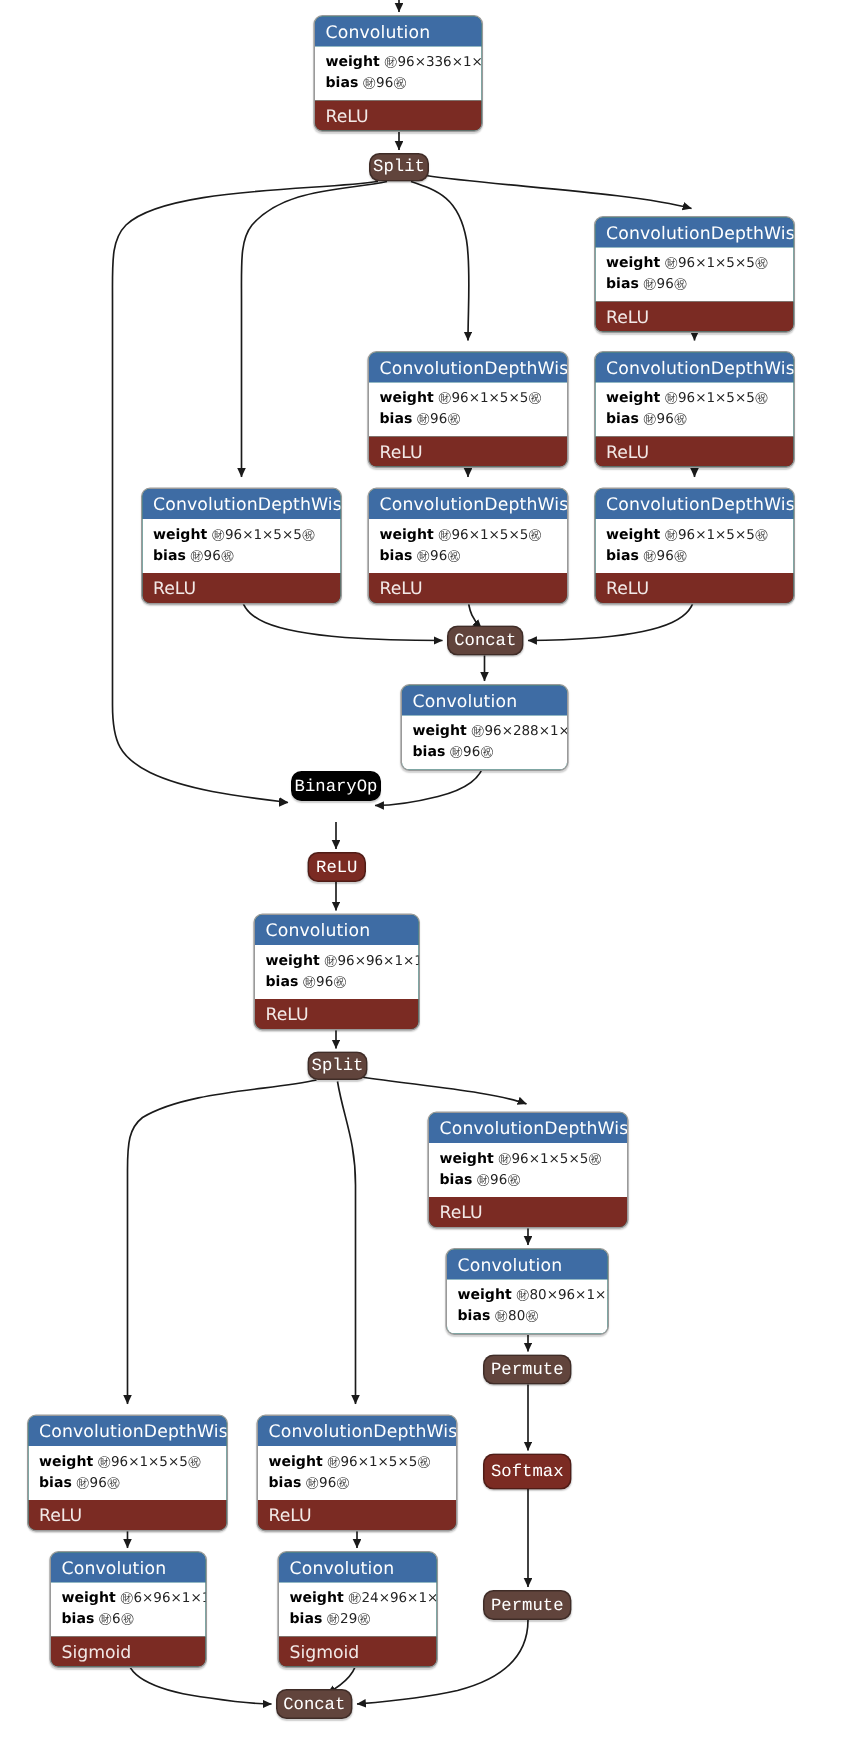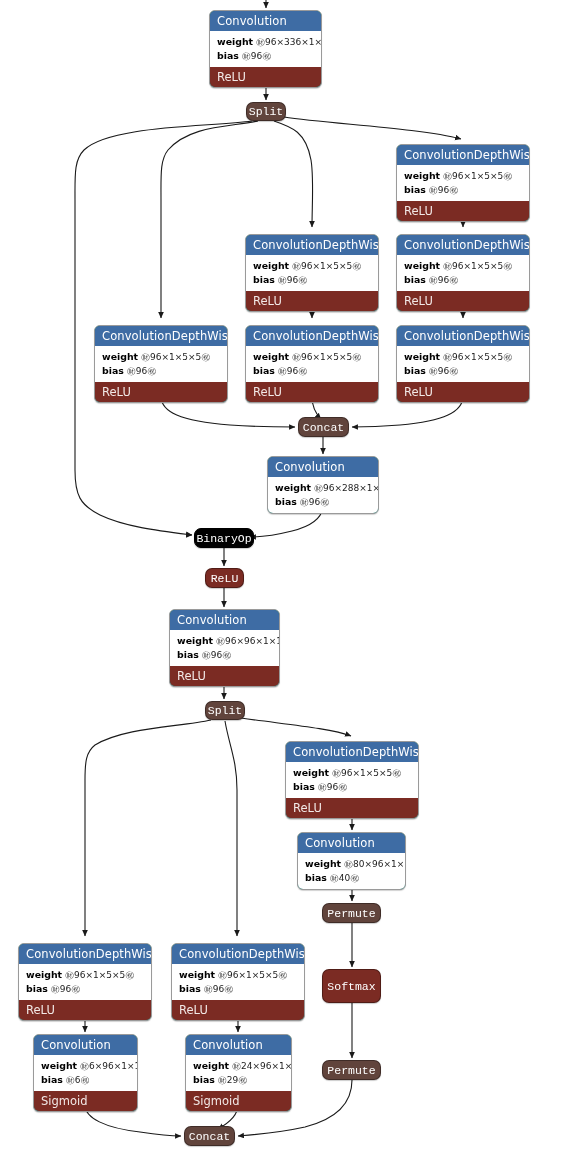--- a/index.html
+++ b/index.html
@@ -200,21 +200,21 @@
       <div class="pill-node pill-brown" style="left: 298px; top: 417px; width: 51px; height: 20px;">
         <span>Concat</span>
       </div>
       <div class="layer-node" style="left: 267px; top: 456px; width: 112px;">
         <div class="layer-head" style="background: rgb(62, 108, 164);">Convolution</div>
         <div class="layer-body">
           <div class="attr-row"><span class="attr-key">weight</span><span class="attr-val"> ㊖96×288×1×1㊗</span></div>
           <div class="attr-row"><span class="attr-key">bias</span><span class="attr-val"> ㊖96㊗</span></div>
         </div>
       </div>
-      <div class="pill-node pill-black" style="left: 194px; top: 528px; width: 60px; height: 20px;">
+      <div class="pill-node pill-black" style="left: 194px; top: 514px; width: 60px; height: 20px;">
         <span>BinaryOp</span>
       </div>
       <div class="pill-node pill-red" style="left: 205px; top: 568px; width: 39px; height: 20px;">
         <span>ReLU</span>
       </div>
       <div class="layer-node" style="left: 169px; top: 609px; width: 111px;">
         <div class="layer-head" style="background: rgb(62, 108, 164);">Convolution</div>
         <div class="layer-body">
           <div class="attr-row"><span class="attr-key">weight</span><span class="attr-val"> ㊖96×96×1×1㊗</span></div>
           <div class="attr-row"><span class="attr-key">bias</span><span class="attr-val"> ㊖96㊗</span></div>
@@ -229,27 +229,27 @@
         <div class="layer-body">
           <div class="attr-row"><span class="attr-key">weight</span><span class="attr-val"> ㊖96×1×5×5㊗</span></div>
           <div class="attr-row"><span class="attr-key">bias</span><span class="attr-val"> ㊖96㊗</span></div>
         </div>
         <div class="layer-foot" style="background: rgb(123, 43, 35);">ReLU</div>
       </div>
       <div class="layer-node" style="left: 297px; top: 832px; width: 109px;">
         <div class="layer-head" style="background: rgb(62, 108, 164);">Convolution</div>
         <div class="layer-body">
           <div class="attr-row"><span class="attr-key">weight</span><span class="attr-val"> ㊖80×96×1×1㊗</span></div>
-          <div class="attr-row"><span class="attr-key">bias</span><span class="attr-val"> ㊖40㊗</span></div>
+          <div class="attr-row"><span class="attr-key">bias</span><span class="attr-val"> ㊖80㊗</span></div>
         </div>
       </div>
       <div class="pill-node pill-brown" style="left: 322px; top: 903px; width: 59px; height: 20px;">
         <span>Permute</span>
       </div>
-      <div class="pill-node pill-red" style="left: 322px; top: 969px; width: 59px; height: 34px;">
+      <div class="pill-node pill-red" style="left: 322px; top: 969px; width: 59px; height: 24px;">
         <span>Softmax</span>
       </div>
       <div class="pill-node pill-brown" style="left: 322px; top: 1060px; width: 59px; height: 20px;">
         <span>Permute</span>
       </div>
       <div class="layer-node" style="left: 18px; top: 943px; width: 134px;">
         <div class="layer-head" style="background: rgb(62, 108, 164);">ConvolutionDepthWise</div>
         <div class="layer-body">
           <div class="attr-row"><span class="attr-key">weight</span><span class="attr-val"> ㊖96×1×5×5㊗</span></div>
           <div class="attr-row"><span class="attr-key">bias</span><span class="attr-val"> ㊖96㊗</span></div>

